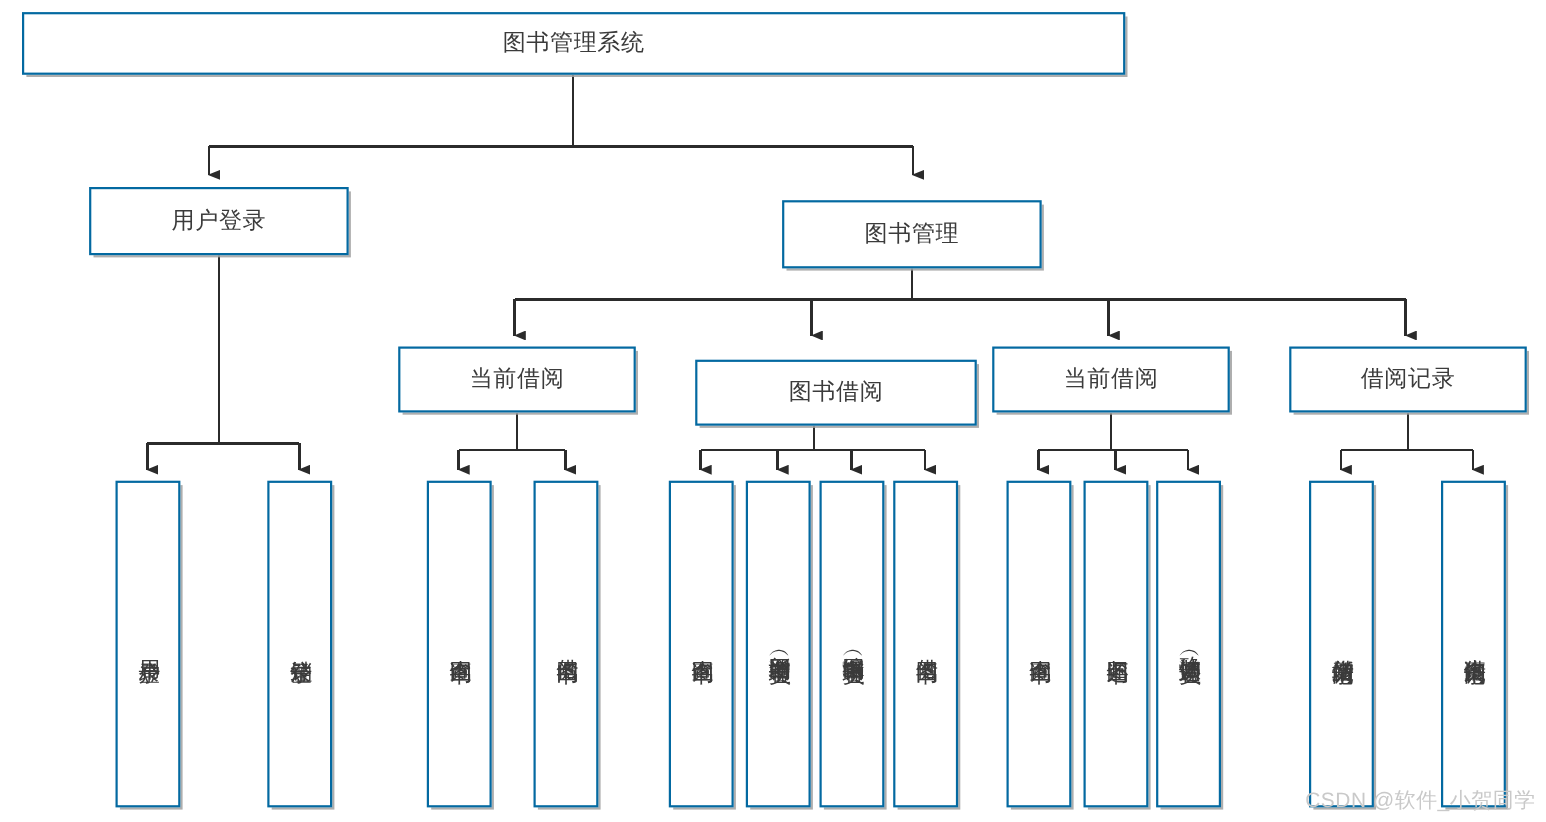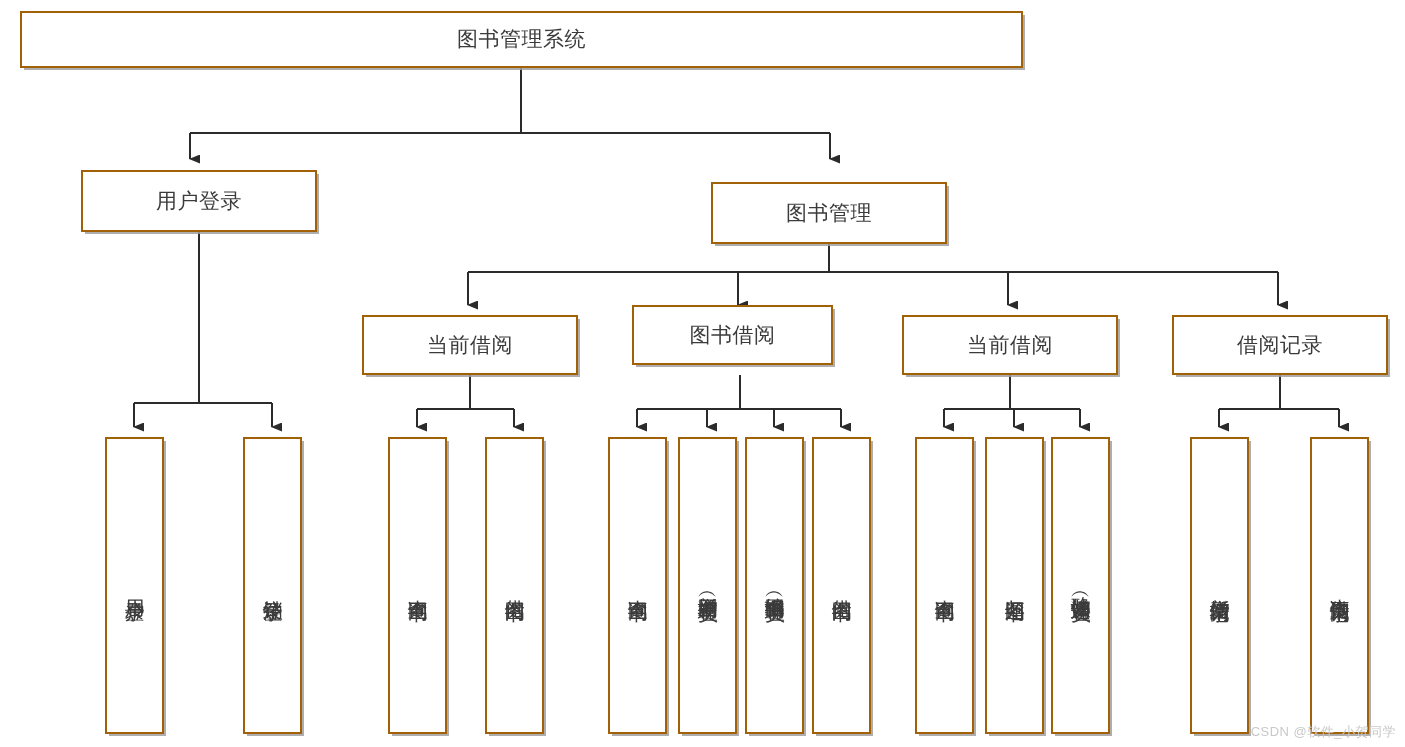--- a/index.html
+++ b/index.html
@@ -23,21 +23,21 @@
     position: absolute;
     top: 0;
     left: 0;
     width: 1405px;
     height: 747px;
   }
   .node-box {
     position: absolute;
     box-sizing: border-box;
     background: #ffffff;
-    border: 2px solid #a16207;
+    border: 2px solid #0369a1;
     box-shadow: 3px 3px 0 -1px rgba(160,160,160,0.85);
     display: flex;
     align-items: center;
     justify-content: center;
     color: #3b3b3b;
   }
   .node-label {
     font-size: 21px;
     line-height: 1.25;
     color: #3b3b3b;
@@ -51,21 +51,21 @@
     font-size: 20px;
     line-height: 1.18;
     letter-spacing: 1px;
     white-space: normal;
     max-height: 272px;
   }
   .watermark {
     position: absolute;
     right: 9px;
     bottom: 6px;
-    font-size: 13px;
+    font-size: 19px;
     color: #c9c9c9;
     letter-spacing: 0.5px;
     white-space: nowrap;
     user-select: none;
   }
 </style>
 </head>
 <body>
 
 <div id="diagram-root">
@@ -128,21 +128,21 @@
   <div class="node-box" id="node-l2-0" style="left: 81px; top: 170px; width: 236px; height: 62px;">
     <span class="node-label">用户登录</span>
   </div>
   <div class="node-box" id="node-l2-1" style="left: 711px; top: 170px; width: 236px; height: 62px; margin-top: 12px;">
     <span class="node-label">图书管理</span>
   </div>
 
   <div class="node-box" id="node-l3-0" style="left: 362px; top: 315px; width: 216px; height: 60px;">
     <span class="node-label">当前借阅</span>
   </div>
-  <div class="node-box" id="node-l3-1" style="left: 632px; top: 305px; width: 201px; height: 60px;">
+  <div class="node-box" id="node-l3-1" style="left: 632px; top: 327px; width: 256px; height: 60px;">
     <span class="node-label">图书借阅</span>
   </div>
   <div class="node-box" id="node-l3-3" style="left: 1172px; top: 315px; width: 216px; height: 60px;">
     <span class="node-label">借阅记录</span>
   </div>
   <div class="node-box" id="node-l3-2" style="left: 902px; top: 315px; width: 216px; height: 60px;">
     <span class="node-label">当前借阅</span>
   </div>
 
   <div class="node-box vertical" id="node-leaf-0" style="left: 105px; top: 437px; width: 59px; height: 297px;">

